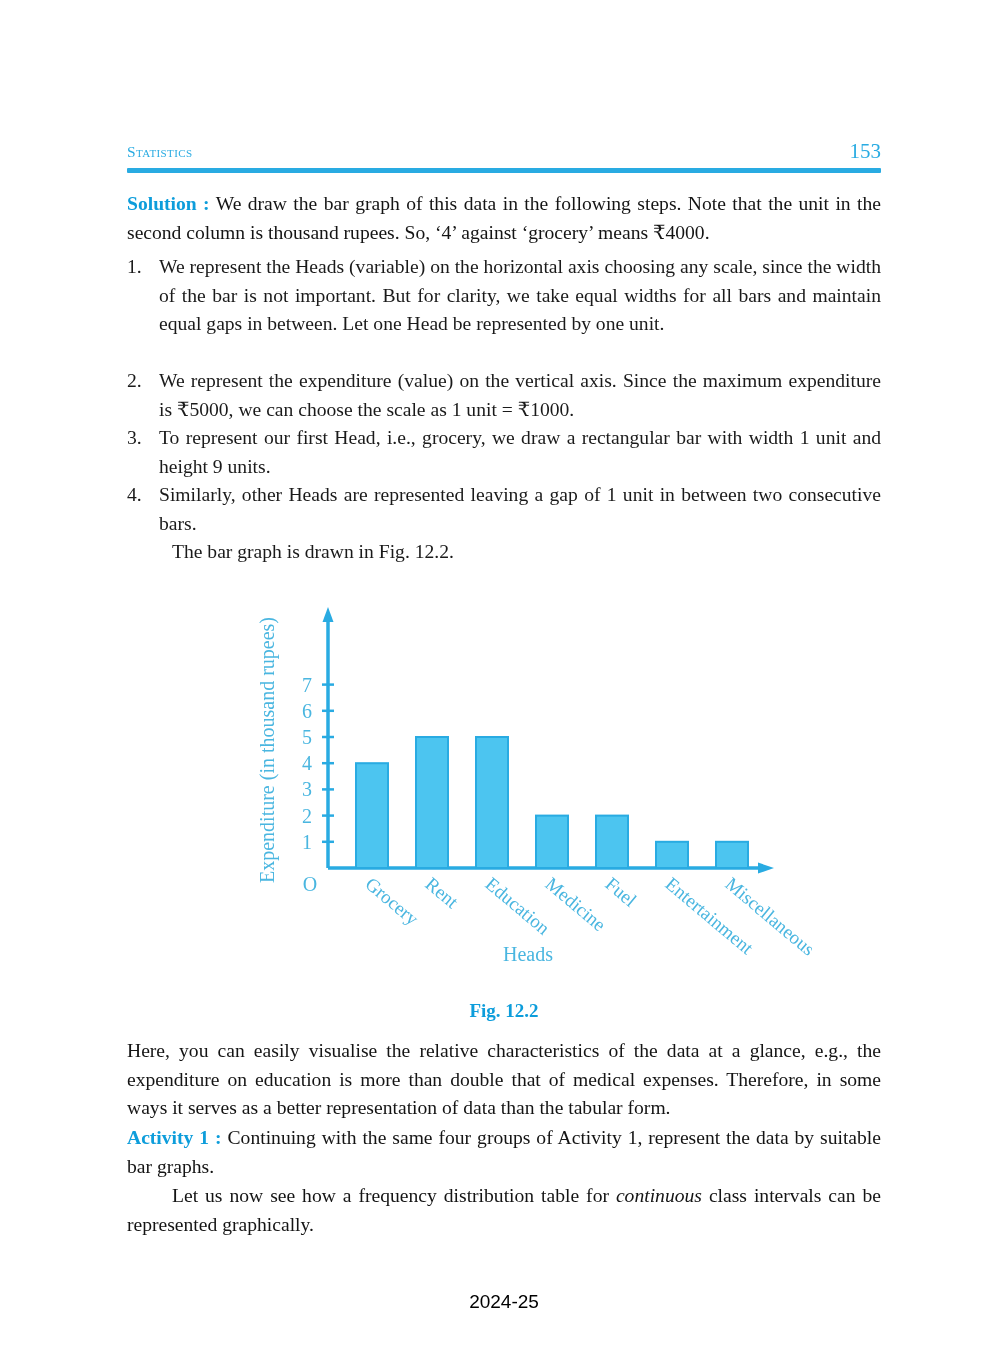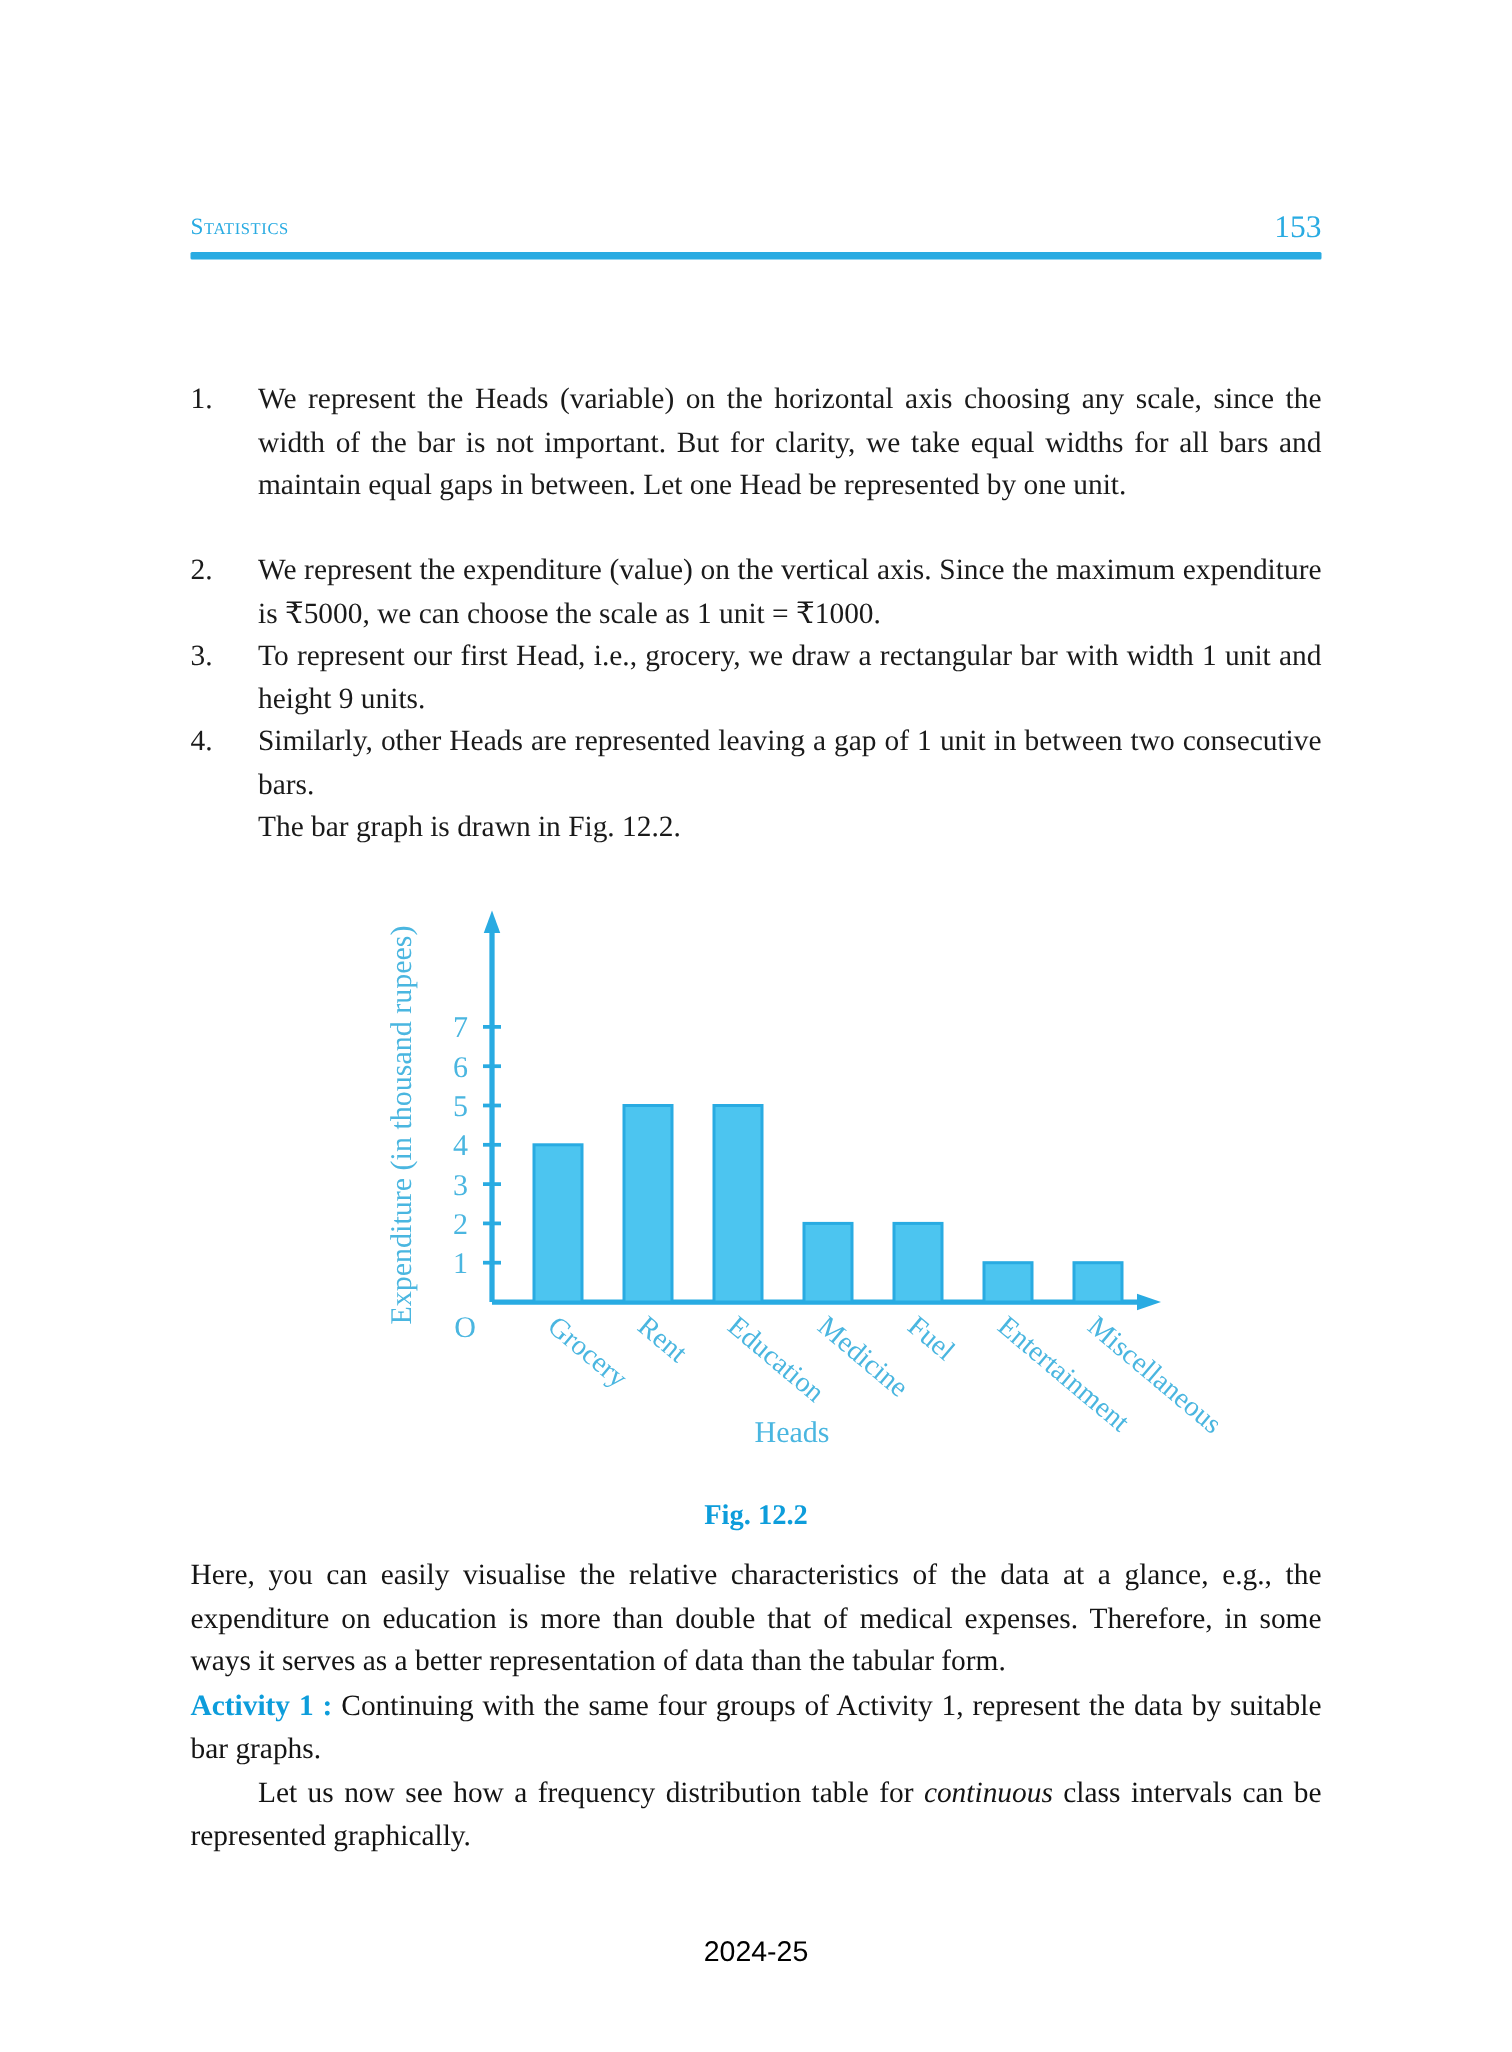--- a/index.html
+++ b/index.html
@@ -84,21 +84,21 @@
   }
   .list-num {
     position: absolute;
     left: 0;
     top: 0;
     width: 30px;
     text-align: left;
     font-size: 19.6px;
   }
   .list-body {
-    margin-left: 45px;
+    margin-left: 32px;
     display: block;
   }
 
   .indent-note {
     position: absolute;
     font-size: 19.6px;
     line-height: 28.5px;
   }
 
   
@@ -139,20 +139,23 @@
 <body>
 
 <div class="page">
 
   <div class="header">
     <span class="header-title">Statistics</span>
     <span class="header-pageno">153</span>
   </div>
   <div class="header-rule"></div>
 
+  <div class="para" style="left:127px; top:190px; width:754px;">
+    <span class="lead">Solution :</span><span> We draw the bar graph of this data in the following steps. Note that the unit in the second column is thousand rupees. So, ‘4’ against ‘grocery’ means ₹4000.</span>
+  </div>
 
   <div class="list-item" style="left:127px; top:253px; width:754px;">
     <span class="list-num">1.</span>
     <span class="list-body">We represent the Heads (variable) on the horizontal axis choosing any scale, since the width of the bar is not important. But for clarity, we take equal widths for all bars and maintain equal gaps in between. Let one Head be represented by one unit.</span>
   </div>
 
   <div class="list-item" style="left:127px; top:367px; width:754px;">
     <span class="list-num">2.</span>
     <span class="list-body">We represent the expenditure (value) on the vertical axis. Since the maximum expenditure is ₹5000, we can choose the scale as 1 unit = ₹1000.</span>
   </div>

